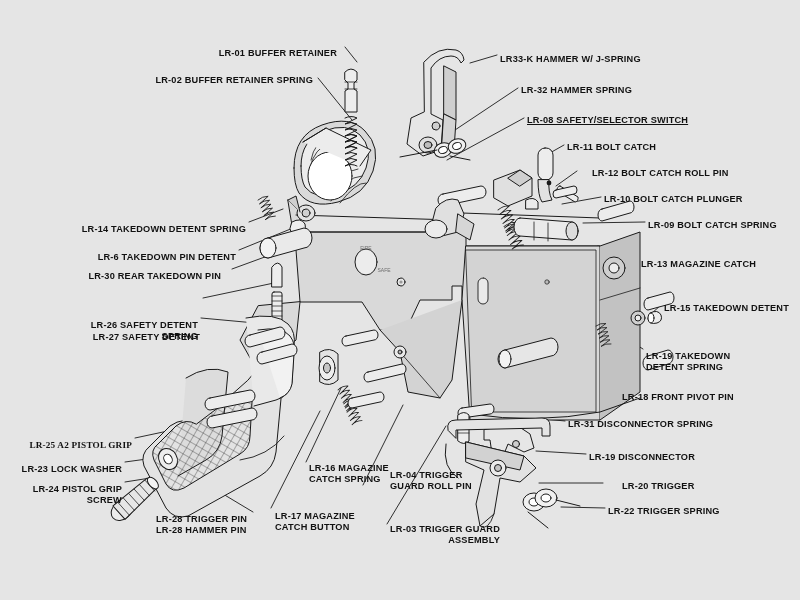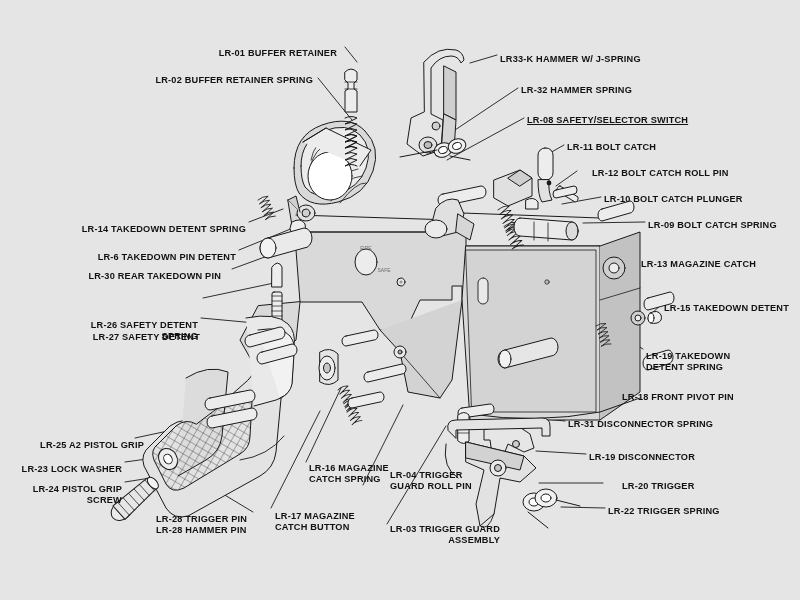--- a/index.html
+++ b/index.html
@@ -377,21 +377,21 @@
       <div class="lbl l" style="left: 568px; top: 419px;">LR-31 DISCONNECTOR SPRING</div>
       <div class="lbl l" style="left: 589px; top: 452px;">LR-19 DISCONNECTOR</div>
       <div class="lbl l" style="left: 606px; top: 481px; padding-left: 16px;">LR-20 TRIGGER</div>
       <div class="lbl l" style="left: 608px; top: 506px;">LR-22 TRIGGER SPRING</div>
       <div class="lbl r" style="left: 246px; top: 224px;">LR-14 TAKEDOWN DETENT SPRING</div>
       <div class="lbl r" style="left: 236px; top: 252px;">LR-6 TAKEDOWN PIN DETENT</div>
       <div class="lbl r" style="left: 221px; top: 271px;">LR-30 REAR TAKEDOWN PIN</div>
       <div class="lbl r" style="left: 200px; top: 312px; margin-top: 20px;">LR-27 SAFETY DETENT</div>
       <div class="lbl r" style="left: 198px; top: 320px; text-align: right;">LR-26 SAFETY DETENT
 SPRING</div>
-      <div class="lbl r" style="left: 144px; top: 440px;">LR-25 A2 PISTOL GRIP</div>
+      <div class="lbl r" style="left: 132px; top: 440px; font-family: Liberation Serif, serif;">LR-25 A2 PISTOL GRIP</div>
       <div class="lbl r" style="left: 122px; top: 464px;">LR-23 LOCK WASHER</div>
       <div class="lbl r" style="left: 122px; top: 484px;">LR-24 PISTOL GRIP
 SCREW</div>
       <div class="lbl l" style="left: 156px; top: 514px;">LR-28 TRIGGER PIN
 LR-28 HAMMER PIN</div>
       <div class="lbl l" style="left: 309px; top: 463px;">LR-16 MAGAZINE
 CATCH SPRING</div>
       <div class="lbl l" style="left: 275px; top: 511px;">LR-17 MAGAZINE
 CATCH BUTTON</div>
       <div class="lbl l" style="left: 366px; top: 470px; margin-left: 24px;">LR-04 TRIGGER

